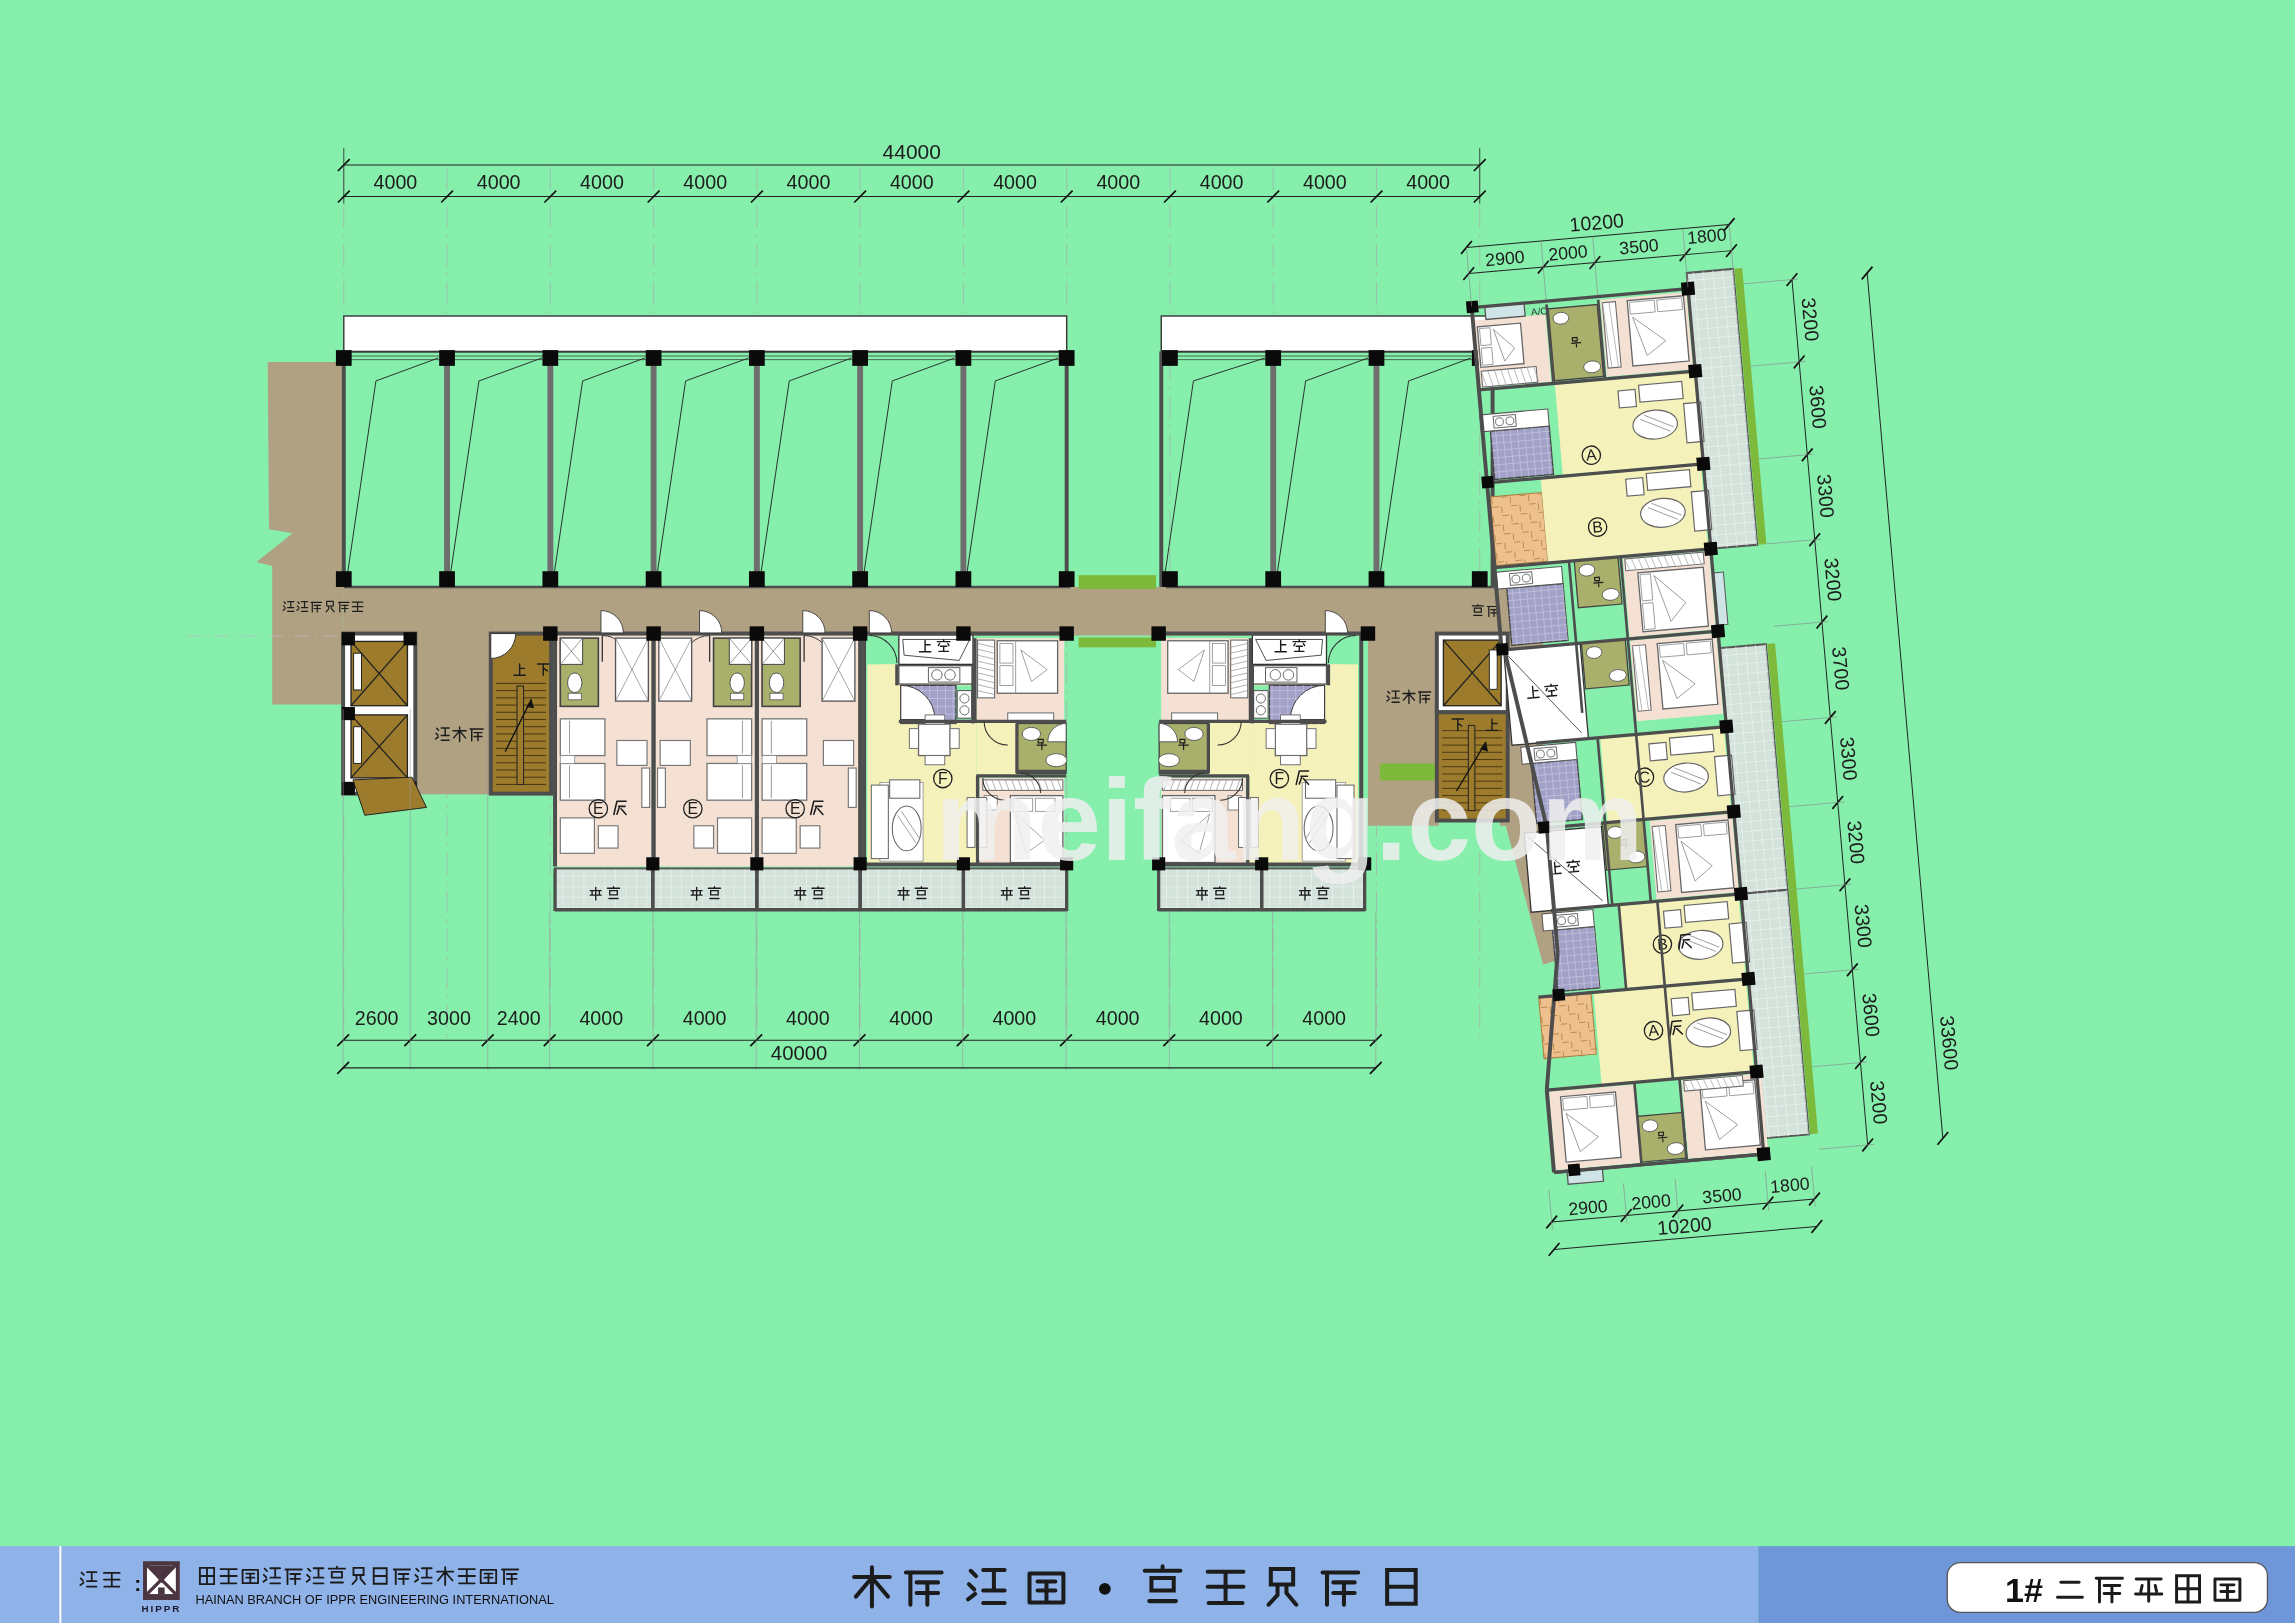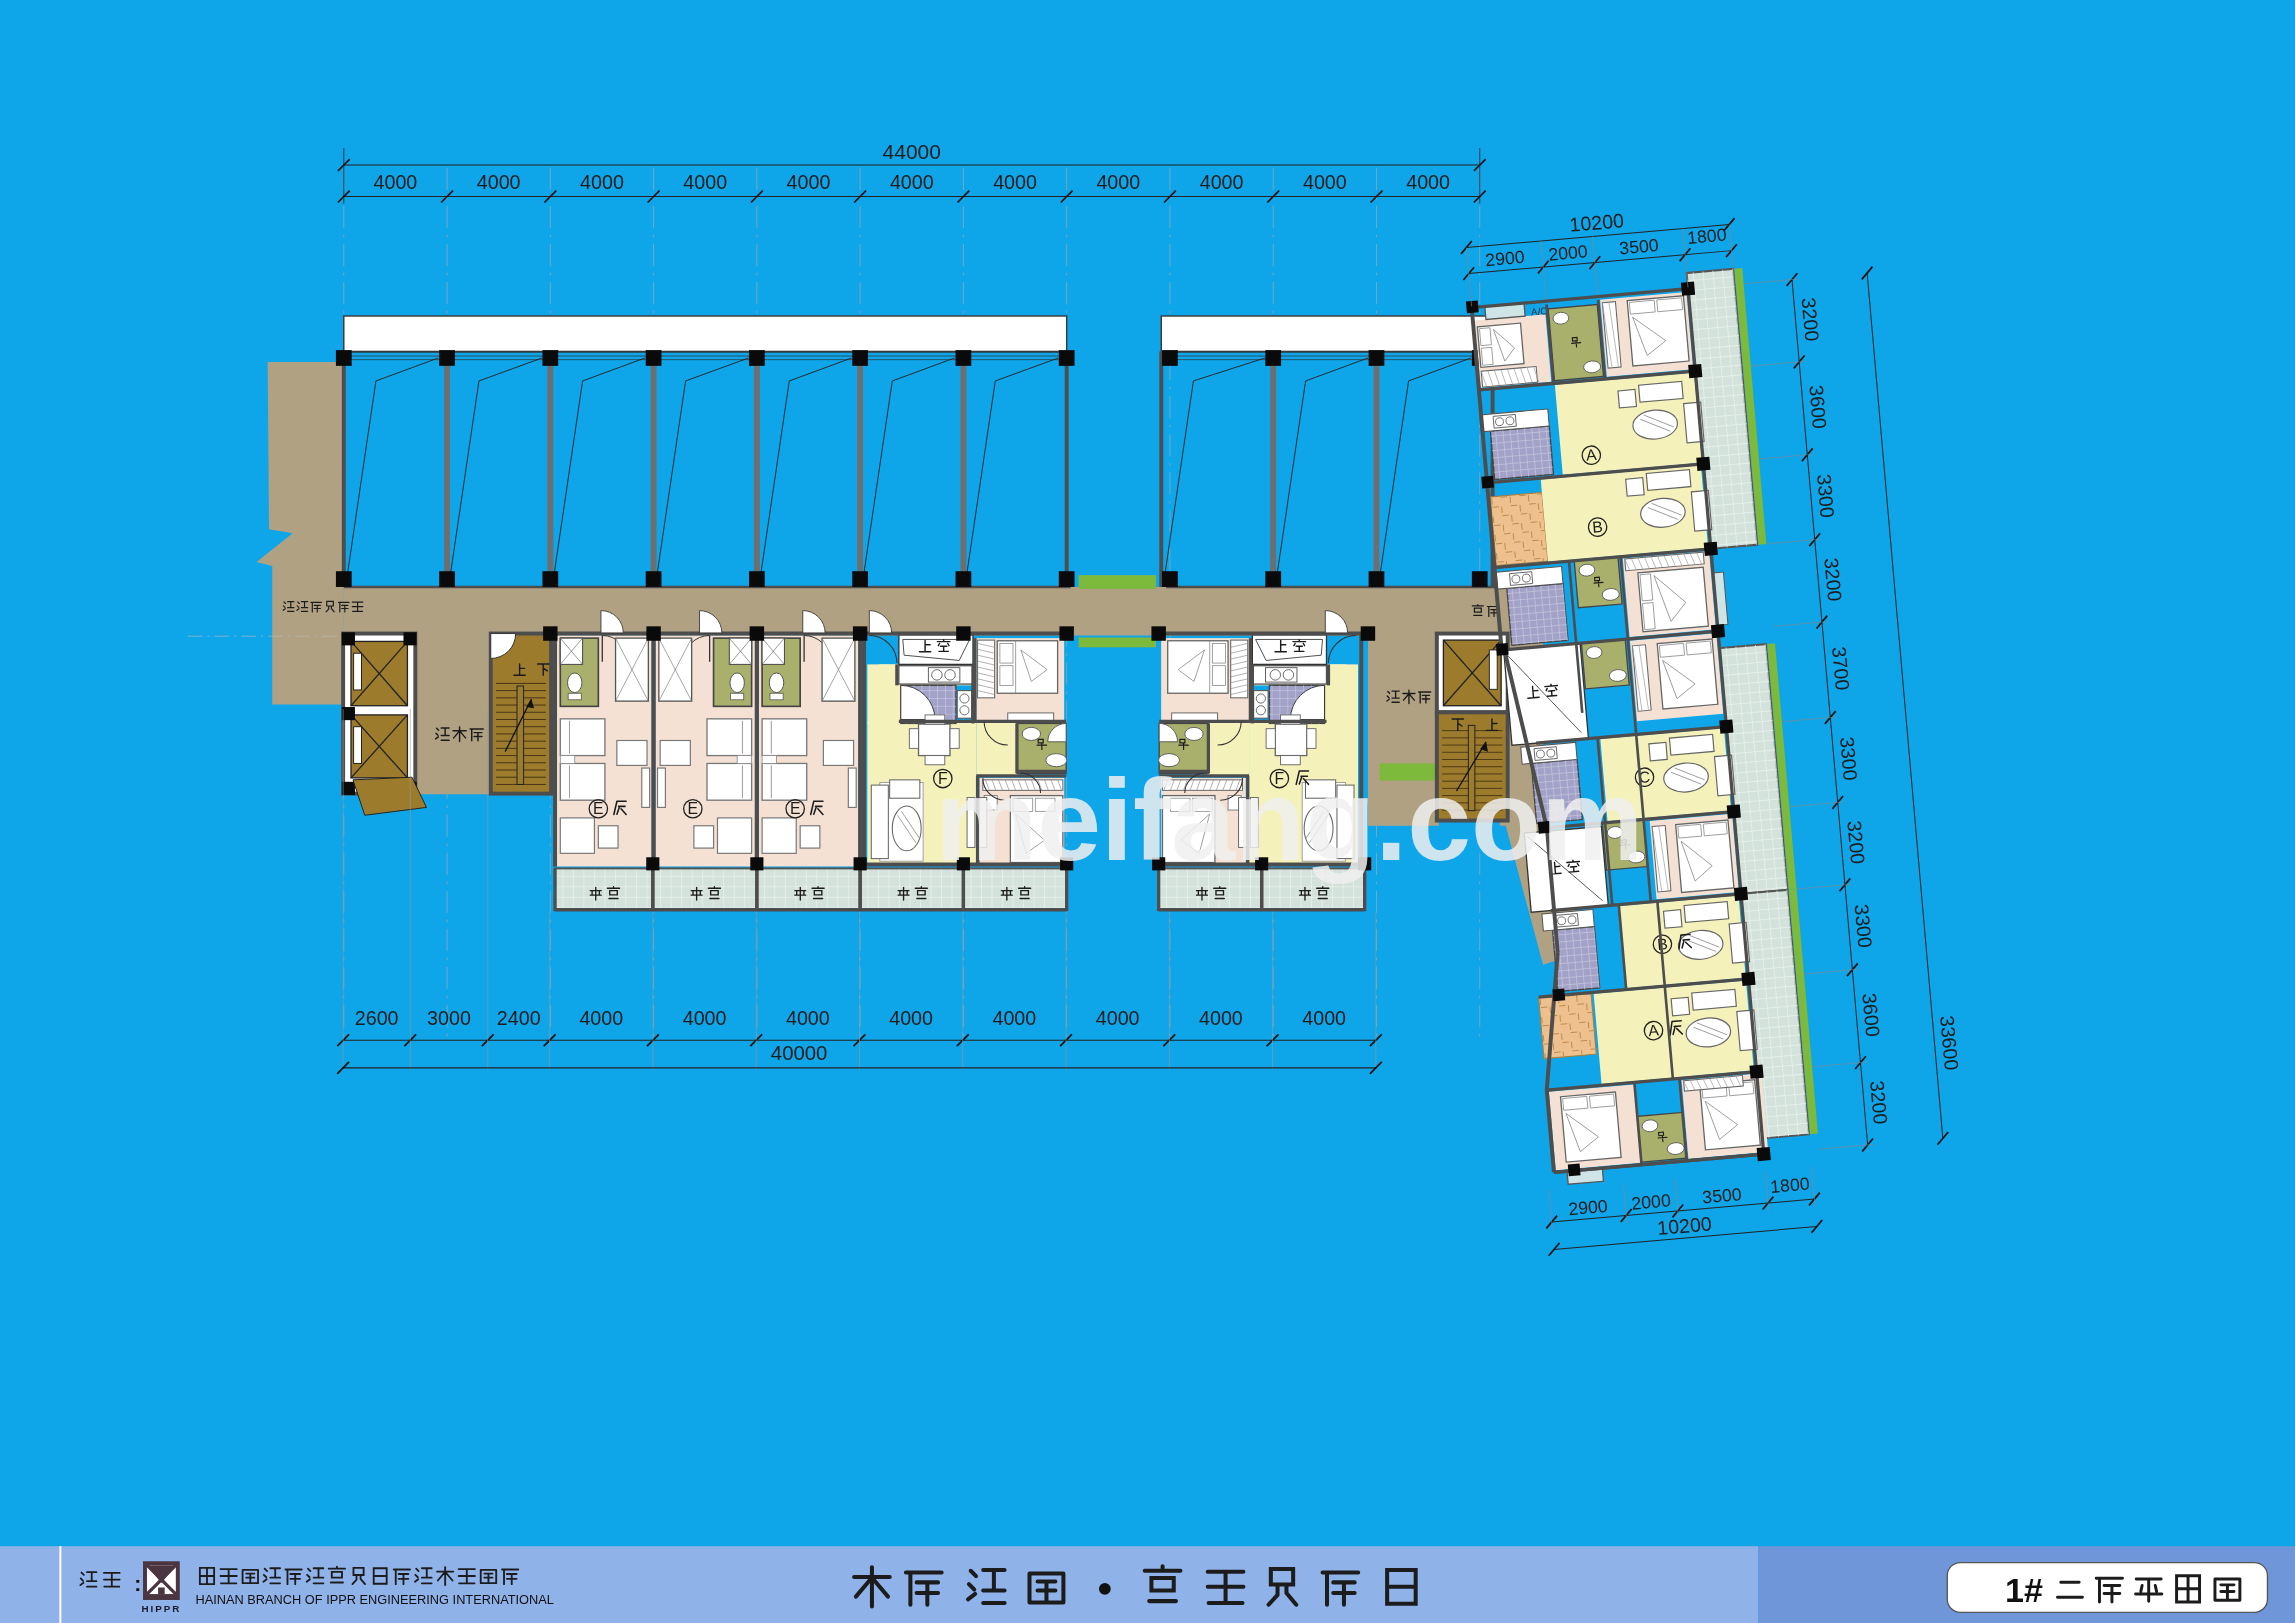--- a/index.html
+++ b/index.html
@@ -1,15 +1,15 @@
 <!DOCTYPE html>
 <html style="font-size:10.5px"><head><meta charset="utf-8">
 <style>
 html,body{margin:0;padding:0;background:#fff;}
-#page{width:2295px;height:1624px;position:relative;background:#0ea5e9;overflow:hidden;}
+#page{width:2295px;height:1624px;position:relative;background:#86efac;overflow:hidden;}
 text{font-family:"Liberation Sans",sans-serif;}
 </style></head>
 <body>
 <div id="page">
 <svg width="2295" height="1624" viewBox="0 0 3498 2474">
 <defs>
 <path id="z1" d="M18,12 H82 V88 H18 Z M18,50 H82" fill="none" stroke="#1c1c1c" stroke-width="9" stroke-linecap="round"></path>
 <path id="z2" d="M15,10 H85 V90 H15 Z M50,10 V90 M15,50 H85" fill="none" stroke="#1c1c1c" stroke-width="9" stroke-linecap="round"></path>
 <path id="z3" d="M10,16 H90 M10,50 H90 M12,86 H88 M50,16 V86" fill="none" stroke="#1c1c1c" stroke-width="9" stroke-linecap="round"></path>
 <path id="z4" d="M50,6 V94 M10,28 H90 M46,34 L14,72 M54,34 L86,72" fill="none" stroke="#1c1c1c" stroke-width="9" stroke-linecap="round"></path>

